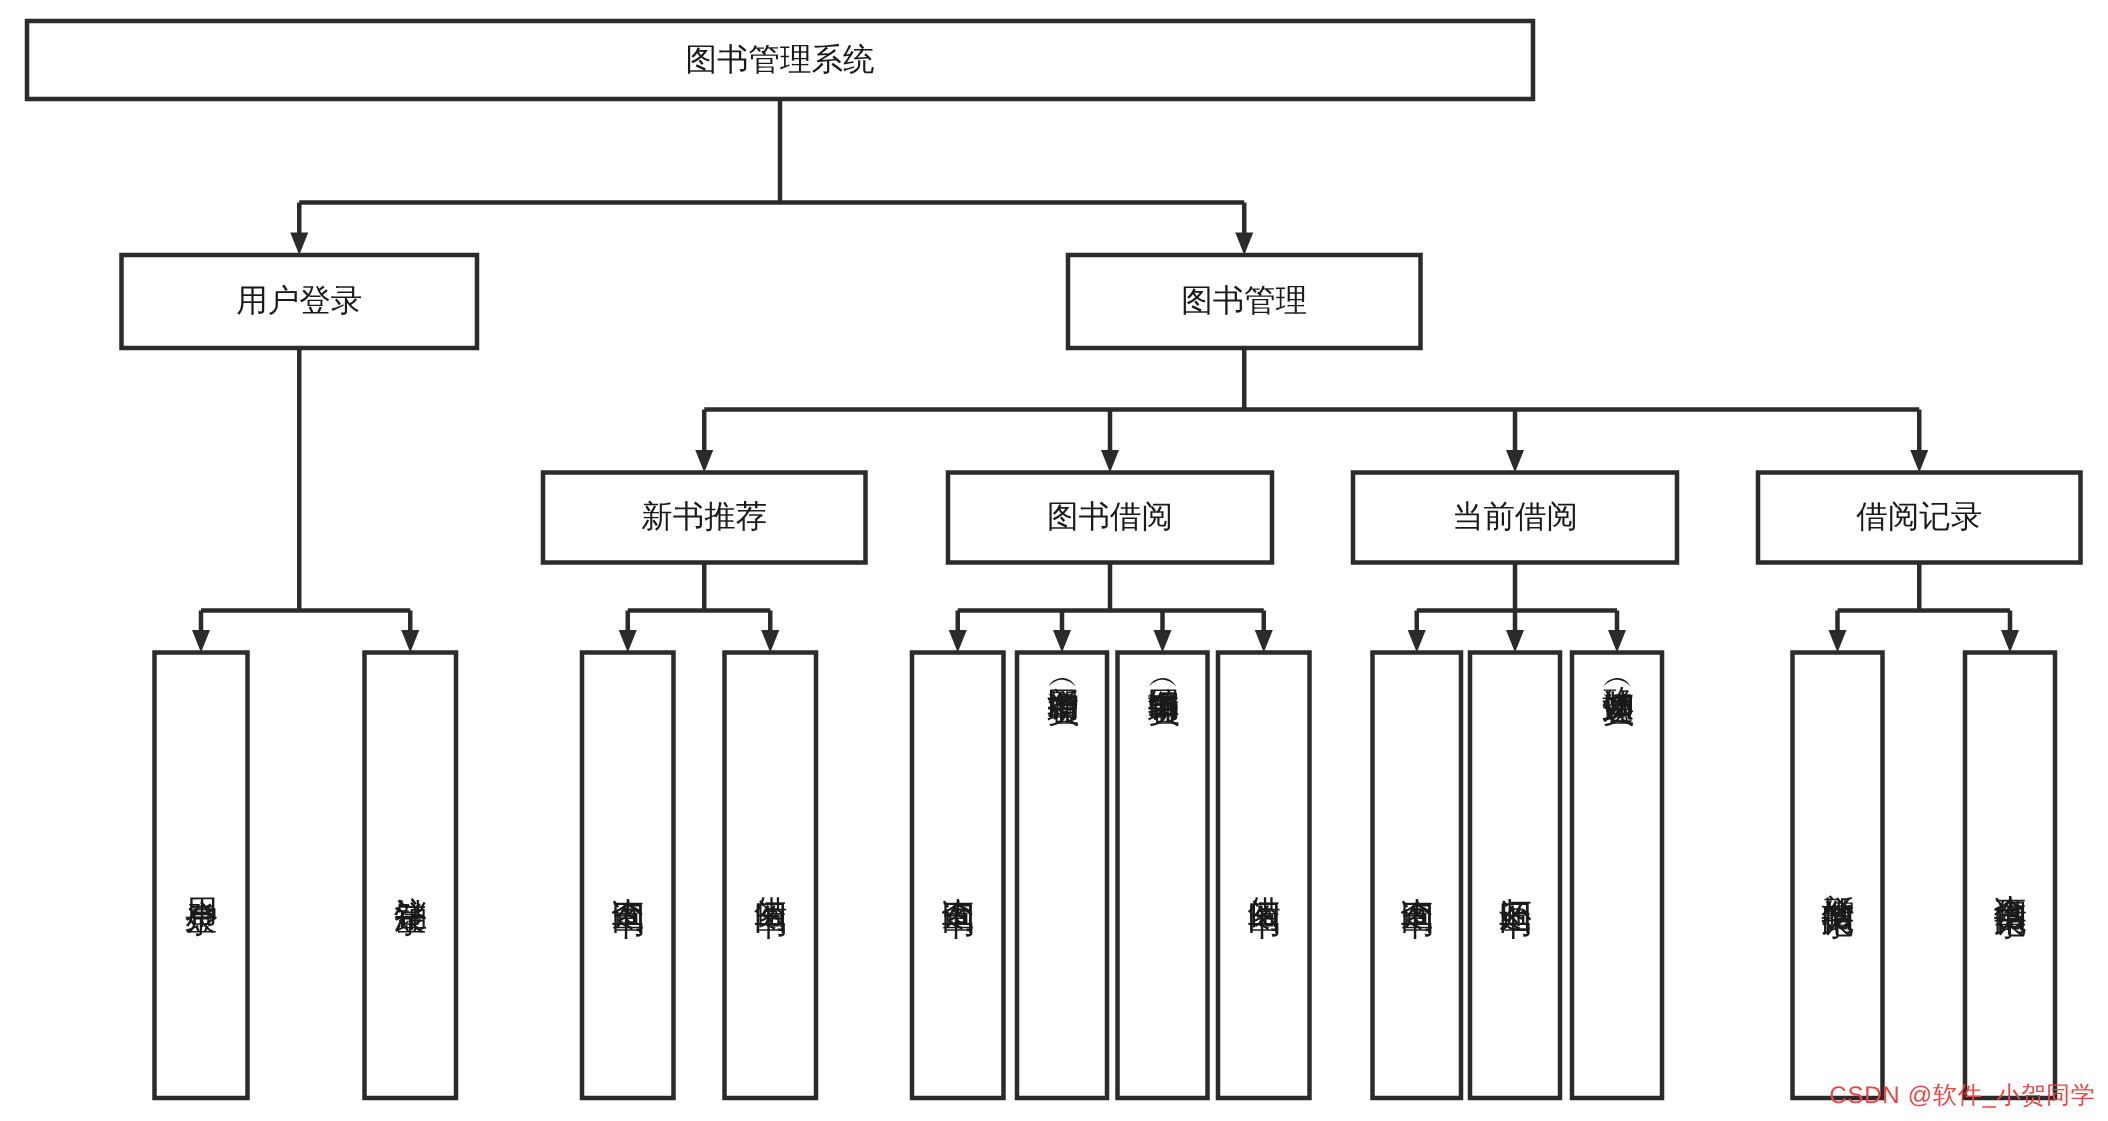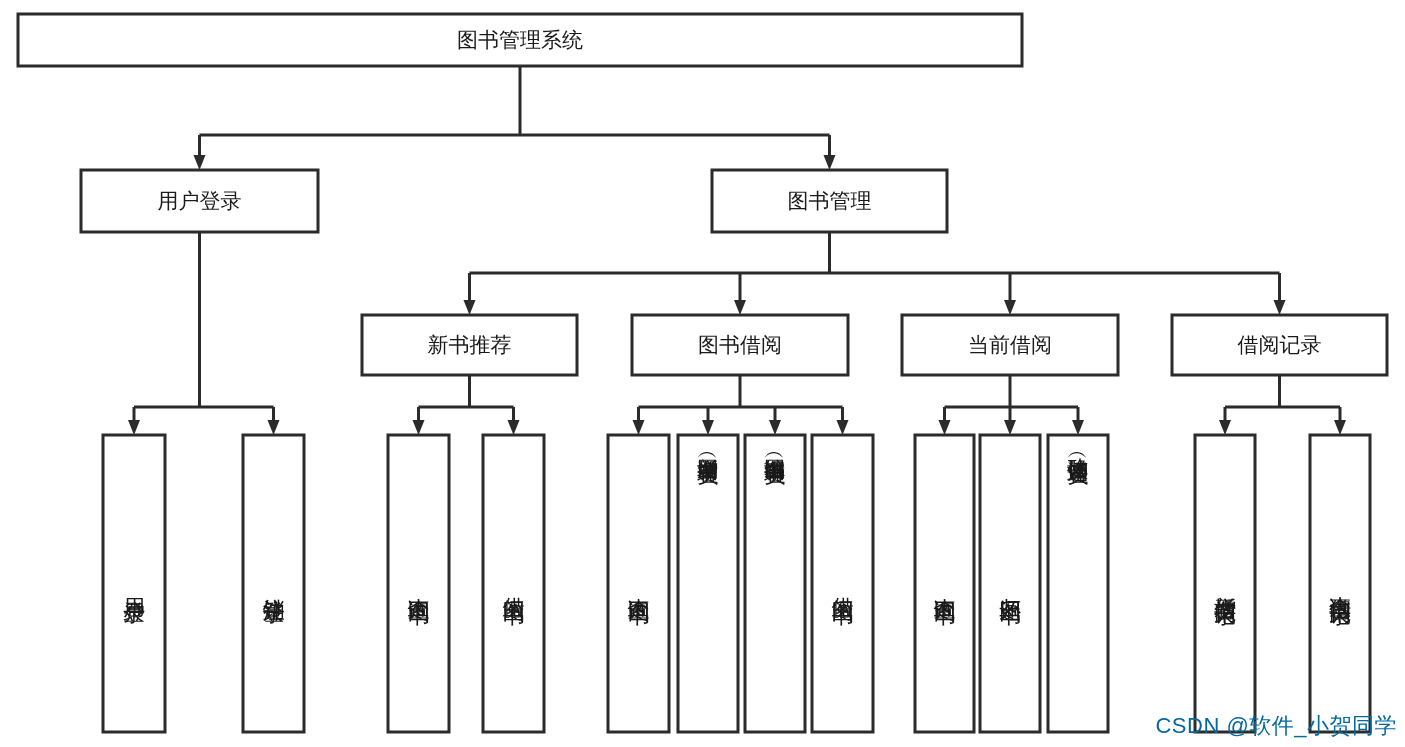--- a/index.html
+++ b/index.html
@@ -53,22 +53,22 @@
     letter-spacing: 2px;
     text-align: center;
     white-space: nowrap;
     pointer-events: none;
   }
   .watermark {
     position: absolute;
     right: 8px;
     bottom: 6px;
     font-family: "Liberation Sans", "DejaVu Sans", sans-serif;
-    font-size: 22px;
-    color: #0369a1;
+    font-size: 16px;
+    color: #ef4444;
     letter-spacing: 0.5px;
     white-space: nowrap;
   }
 </style>
 </head>
 <body>
 
 <svg id="diagram" viewBox="0 0 1405 747">
   <defs>
     <marker id="arrow" viewBox="0 0 12 14" refX="6" refY="13" markerWidth="12" markerHeight="14" orient="auto-start-reverse" markerUnits="userSpaceOnUse">

